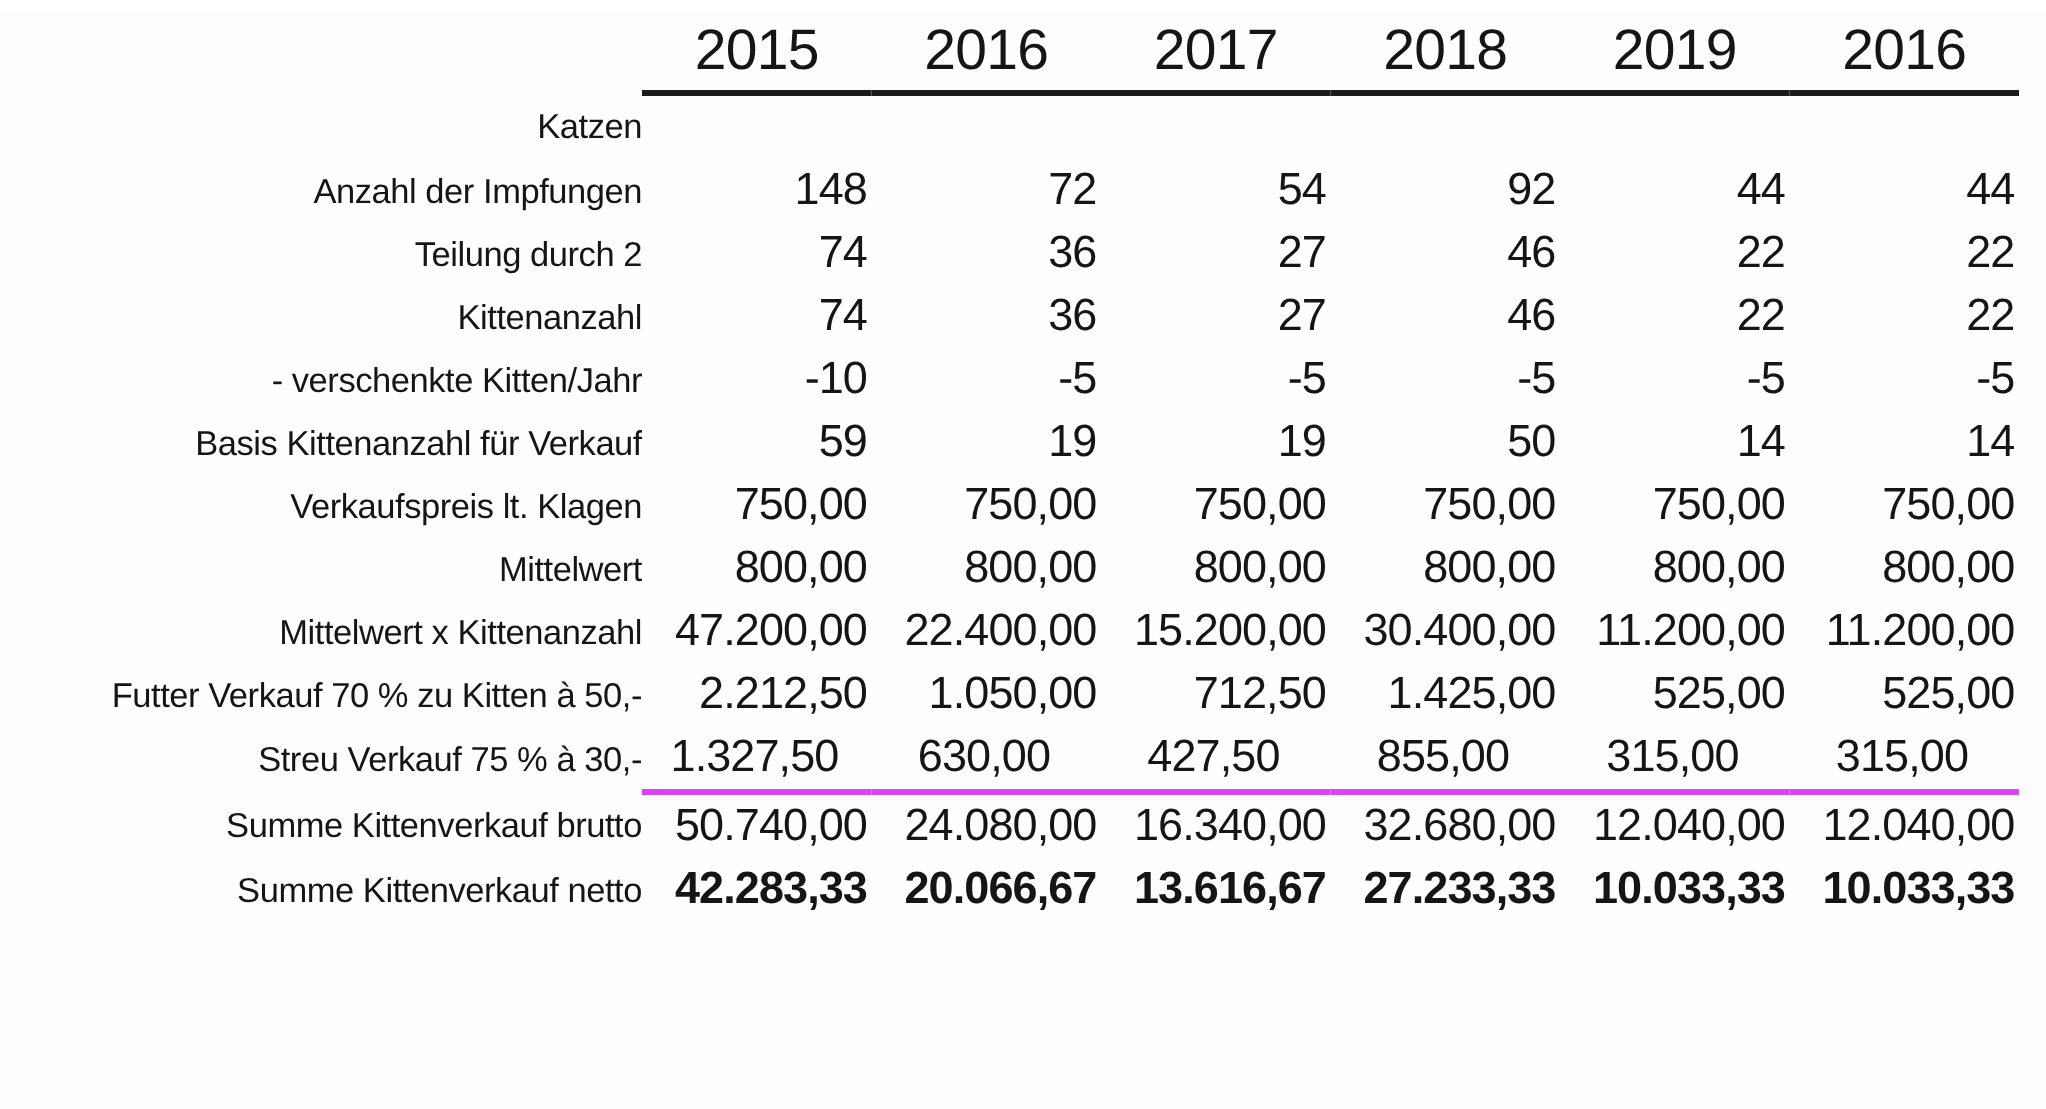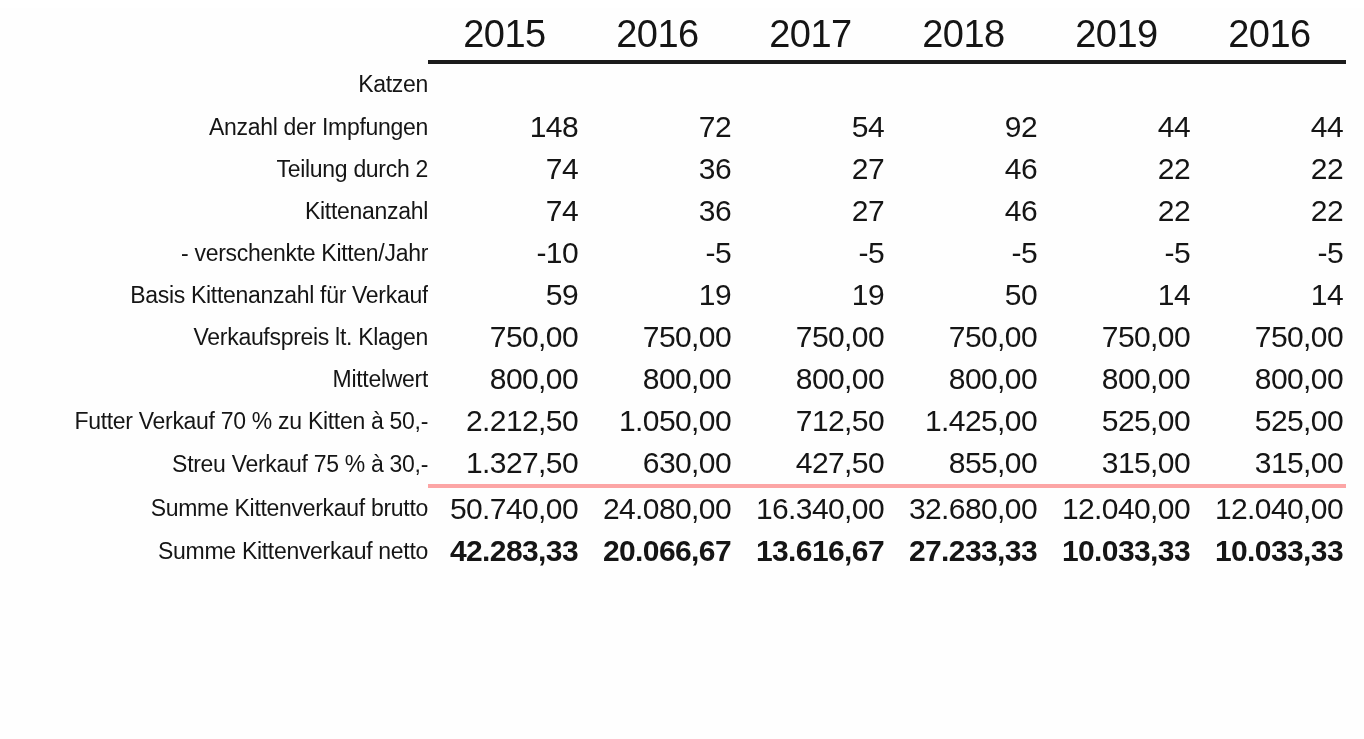--- a/index.html
+++ b/index.html
@@ -61,21 +61,22 @@
   td.label.indent {
     padding-left: 10px;
   }
   td.num {
     font-size: 30px;
     letter-spacing: -0.6px;
     text-align: right;
     padding-right: 3px;
   }
   tr.rule-below td.num {
-    border-bottom: 4px solid #fca5a5;
+    border-bottom: 4px solid #d946ef;
+    text-align: center;
   }
   tr.bold-values td.num {
     font-weight: bold;
   }
 </style>
 </head>
 <body>
 
 <div class="page">
   <table class="kitten-table">
@@ -166,20 +167,29 @@
           <td class="num">750,00</td>
         </tr>
         <tr>
           <td class="label">Mittelwert</td>
           <td class="num">800,00</td>
           <td class="num">800,00</td>
           <td class="num">800,00</td>
           <td class="num">800,00</td>
           <td class="num">800,00</td>
           <td class="num">800,00</td>
+        </tr>
+        <tr>
+          <td class="label">Mittelwert x Kittenanzahl</td>
+          <td class="num">47.200,00</td>
+          <td class="num">22.400,00</td>
+          <td class="num">15.200,00</td>
+          <td class="num">30.400,00</td>
+          <td class="num">11.200,00</td>
+          <td class="num">11.200,00</td>
         </tr>
         <tr>
           <td class="label">Futter Verkauf 70 % zu Kitten à 50,-</td>
           <td class="num">2.212,50</td>
           <td class="num">1.050,00</td>
           <td class="num">712,50</td>
           <td class="num">1.425,00</td>
           <td class="num">525,00</td>
           <td class="num">525,00</td>
         </tr>

